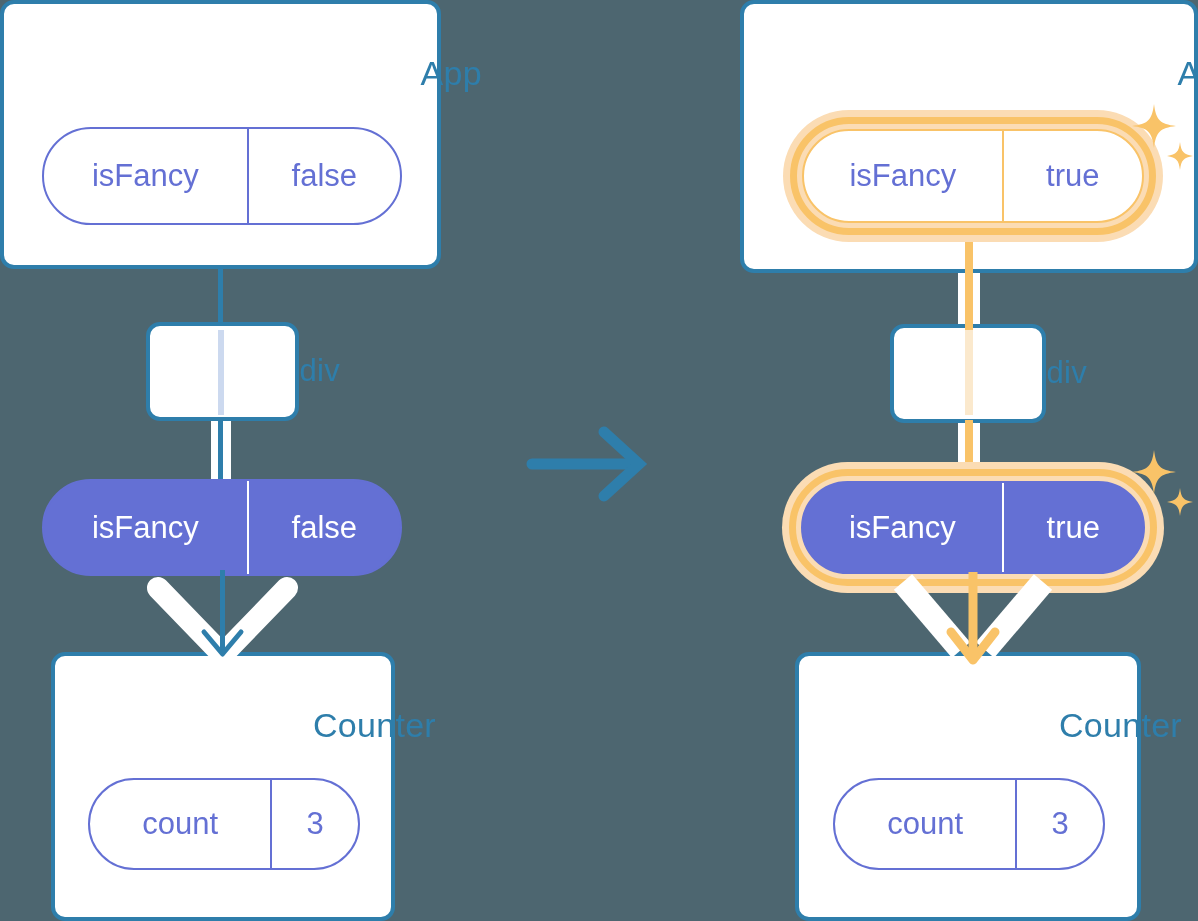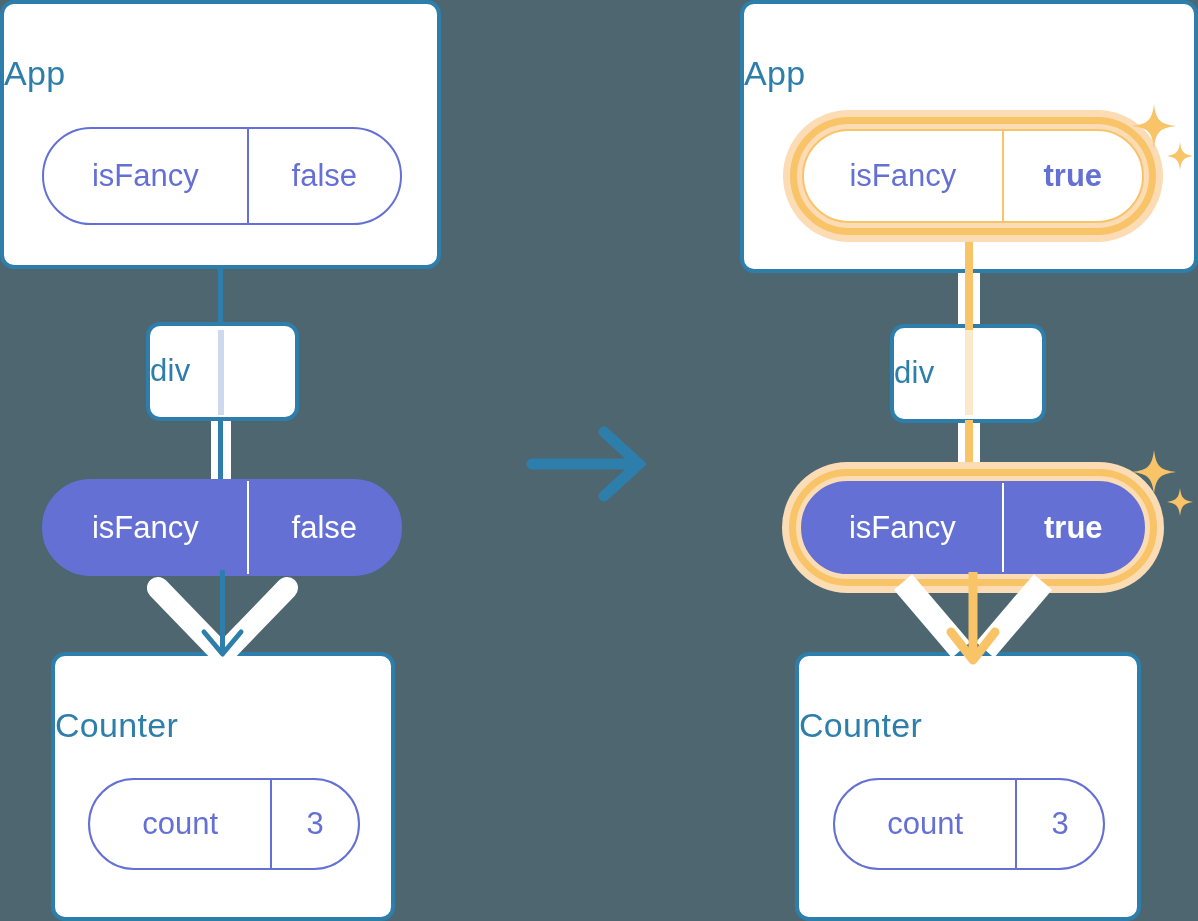--- a/index.html
+++ b/index.html
@@ -23,24 +23,25 @@
   .comp-box {
     position: absolute;
     background: #ffffff;
     border: 4px solid #2e7eab;
     border-radius: 14px;
     box-sizing: border-box;
   }
   .comp-title {
     position: absolute;
     width: 100%;
-    text-align: left;
+    text-align: right;
     color: #2e7eab;
     font-size: 34px;
     letter-spacing: .3px;
+    padding-left: 45px;
   }
 
   
   .pill {
     position: absolute;
     display: flex;
     align-items: stretch;
     box-sizing: border-box;
     border-radius: 999px;
     overflow: hidden;
@@ -59,21 +60,21 @@
   .pill.outline .cell { color: #6470d4; }
   .pill.outline .cell.val { border-left: 2px solid #6470d4; }
 
   .pill.filled {
     background: #6470d4;
     border: 2px solid #6470d4;
   }
   .pill.filled .cell { color: #ffffff; }
   .pill.filled .cell.val { border-left: 2px solid #ffffff; }
 
-  .pill .cell.val.bold { font-weight: bold; }
+  .pill .cell.val.bold { font-weight: normal; }
 
   
   .ring {
     position: absolute;
     border-radius: 999px;
     background: #fbdcb4;
     box-sizing: border-box;
   }
   .ring-inner {
     position: absolute;

